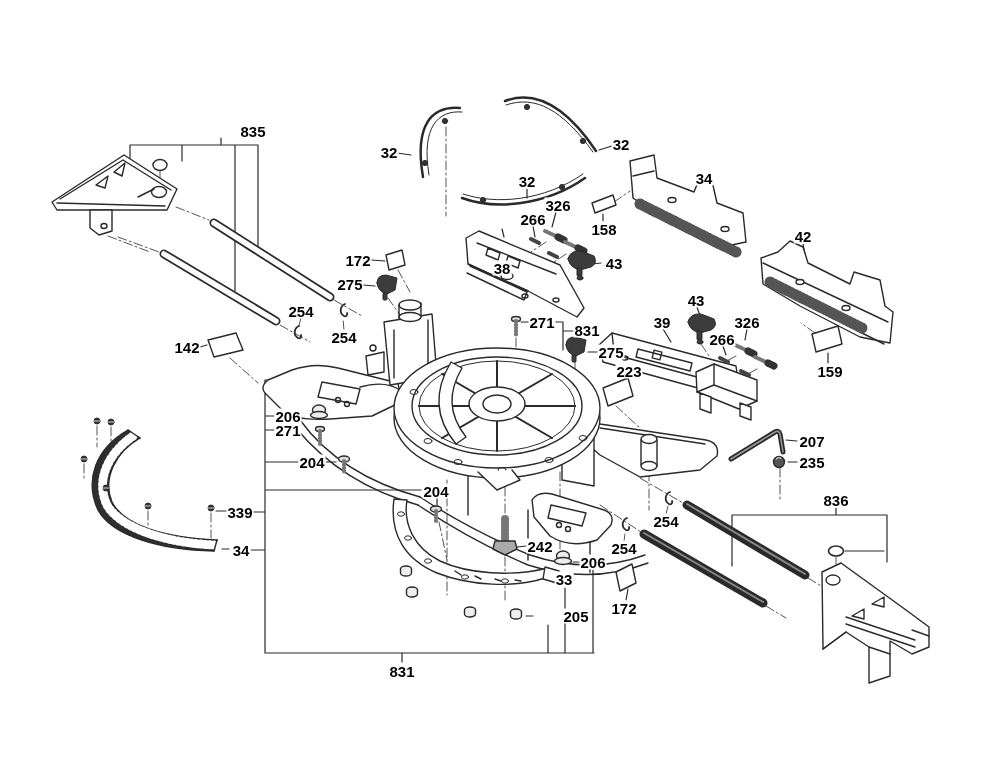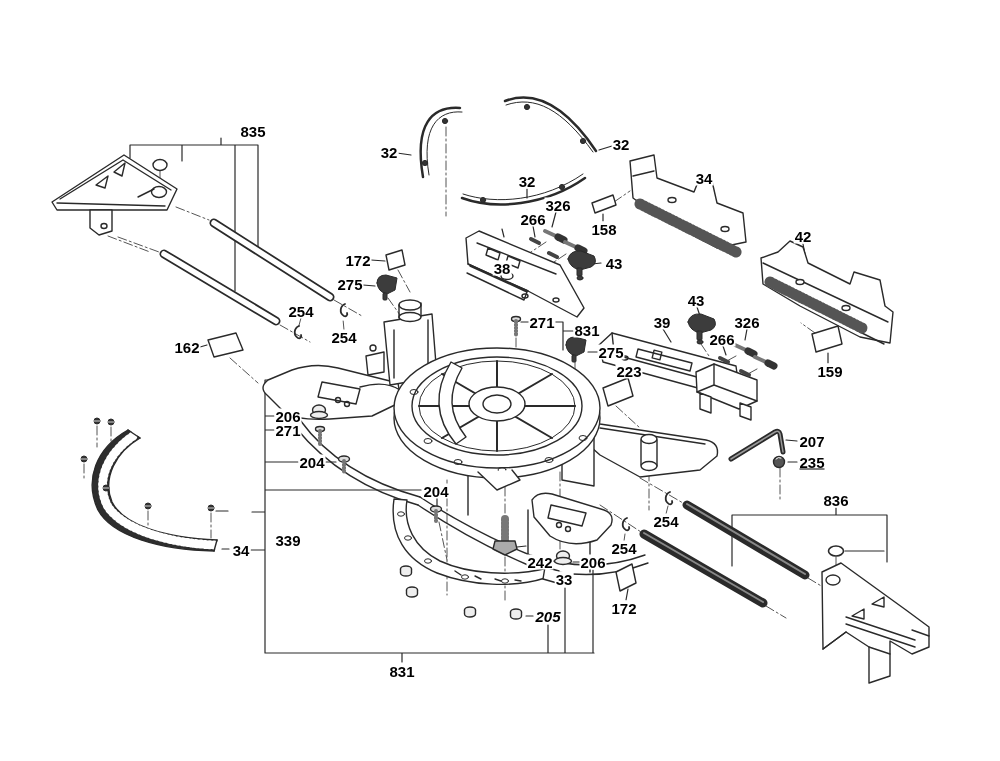--- a/index.html
+++ b/index.html
@@ -337,41 +337,41 @@
       <span class="callout" style="left: 533px; top: 219px;">266</span>
       <span class="callout" style="left: 502px; top: 222px; margin-top: 46px;">38</span>
       <span class="callout" style="left: 604px; top: 229px;">158</span>
       <span class="callout" style="left: 704px; top: 178px;">34</span>
       <span class="callout" style="left: 803px; top: 236px;">42</span>
       <span class="callout" style="left: 614px; top: 263px;">43</span>
       <span class="callout" style="left: 358px; top: 260px;">172</span>
       <span class="callout" style="left: 350px; top: 284px;">275</span>
       <span class="callout" style="left: 301px; top: 311px;">254</span>
       <span class="callout" style="left: 344px; top: 337px;">254</span>
-      <span class="callout" style="left: 187px; top: 347px;">162</span>
+      <span class="callout" style="left: 187px; top: 347px;">142</span>
       <span class="callout" style="left: 542px; top: 322px;">271</span>
       <span class="callout" style="left: 587px; top: 330px;">831</span>
       <span class="callout" style="left: 611px; top: 352px;">275</span>
       <span class="callout" style="left: 629px; top: 371px;">223</span>
       <span class="callout" style="left: 662px; top: 322px;">39</span>
       <span class="callout" style="left: 696px; top: 300px;">43</span>
       <span class="callout" style="left: 747px; top: 322px;">326</span>
       <span class="callout" style="left: 722px; top: 339px;">266</span>
       <span class="callout" style="left: 830px; top: 371px;">159</span>
       <span class="callout" style="left: 288px; top: 416px;">206</span>
       <span class="callout" style="left: 288px; top: 430px;">271</span>
       <span class="callout" style="left: 312px; top: 462px;">204</span>
       <span class="callout" style="left: 812px; top: 441px;">207</span>
-      <span class="callout" style="left: 812px; top: 462px; text-decoration: underline;">235</span>
-      <span class="callout" style="left: 240px; top: 540px; margin-left: 48px;">339</span>
+      <span class="callout" style="left: 812px; top: 462px;">235</span>
+      <span class="callout" style="left: 240px; top: 512px;">339</span>
       <span class="callout" style="left: 241px; top: 550px;">34</span>
       <span class="callout" style="left: 436px; top: 491px;">204</span>
-      <span class="callout" style="left: 540px; top: 546px; margin-top: 16px;">242</span>
+      <span class="callout" style="left: 540px; top: 546px;">242</span>
       <span class="callout" style="left: 666px; top: 521px;">254</span>
       <span class="callout" style="left: 624px; top: 548px;">254</span>
       <span class="callout" style="left: 836px; top: 500px; text-align: right;">836</span>
       <span class="callout" style="left: 593px; top: 562px;">206</span>
       <span class="callout" style="left: 564px; top: 579px;">33</span>
       <span class="callout" style="left: 624px; top: 608px;">172</span>
-      <span class="callout" style="left: 548px; top: 616px; font-style: italic;">205</span>
+      <span class="callout" style="left: 576px; top: 616px;">205</span>
       <span class="callout" style="left: 402px; top: 671px;">831</span>
     </div>
 </div>
 
 </body></html>

